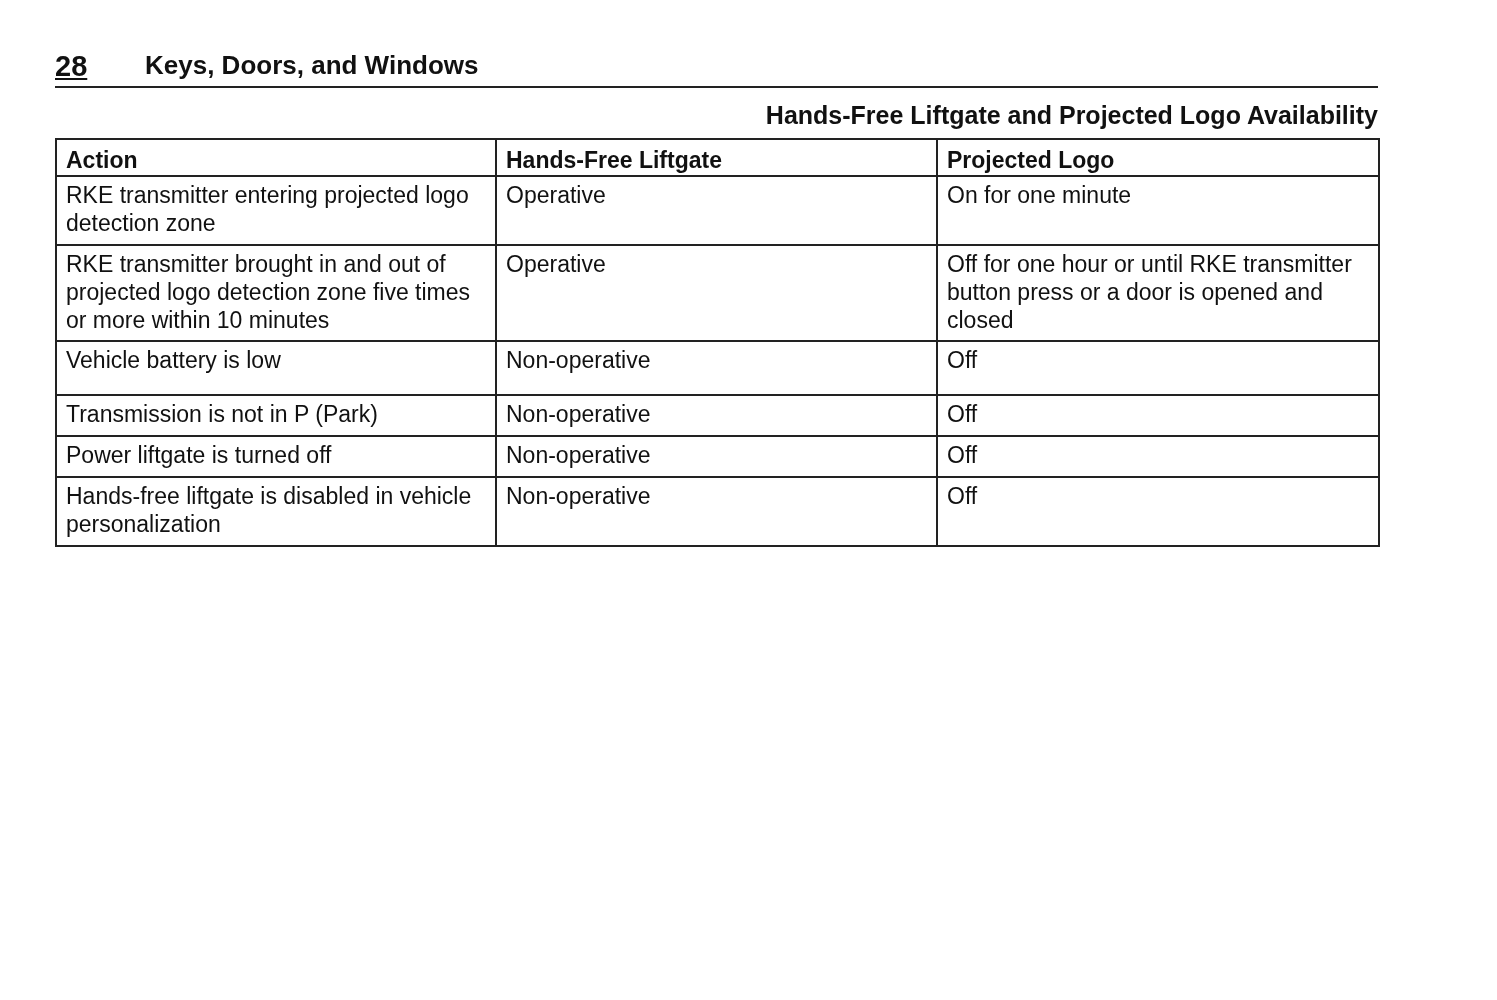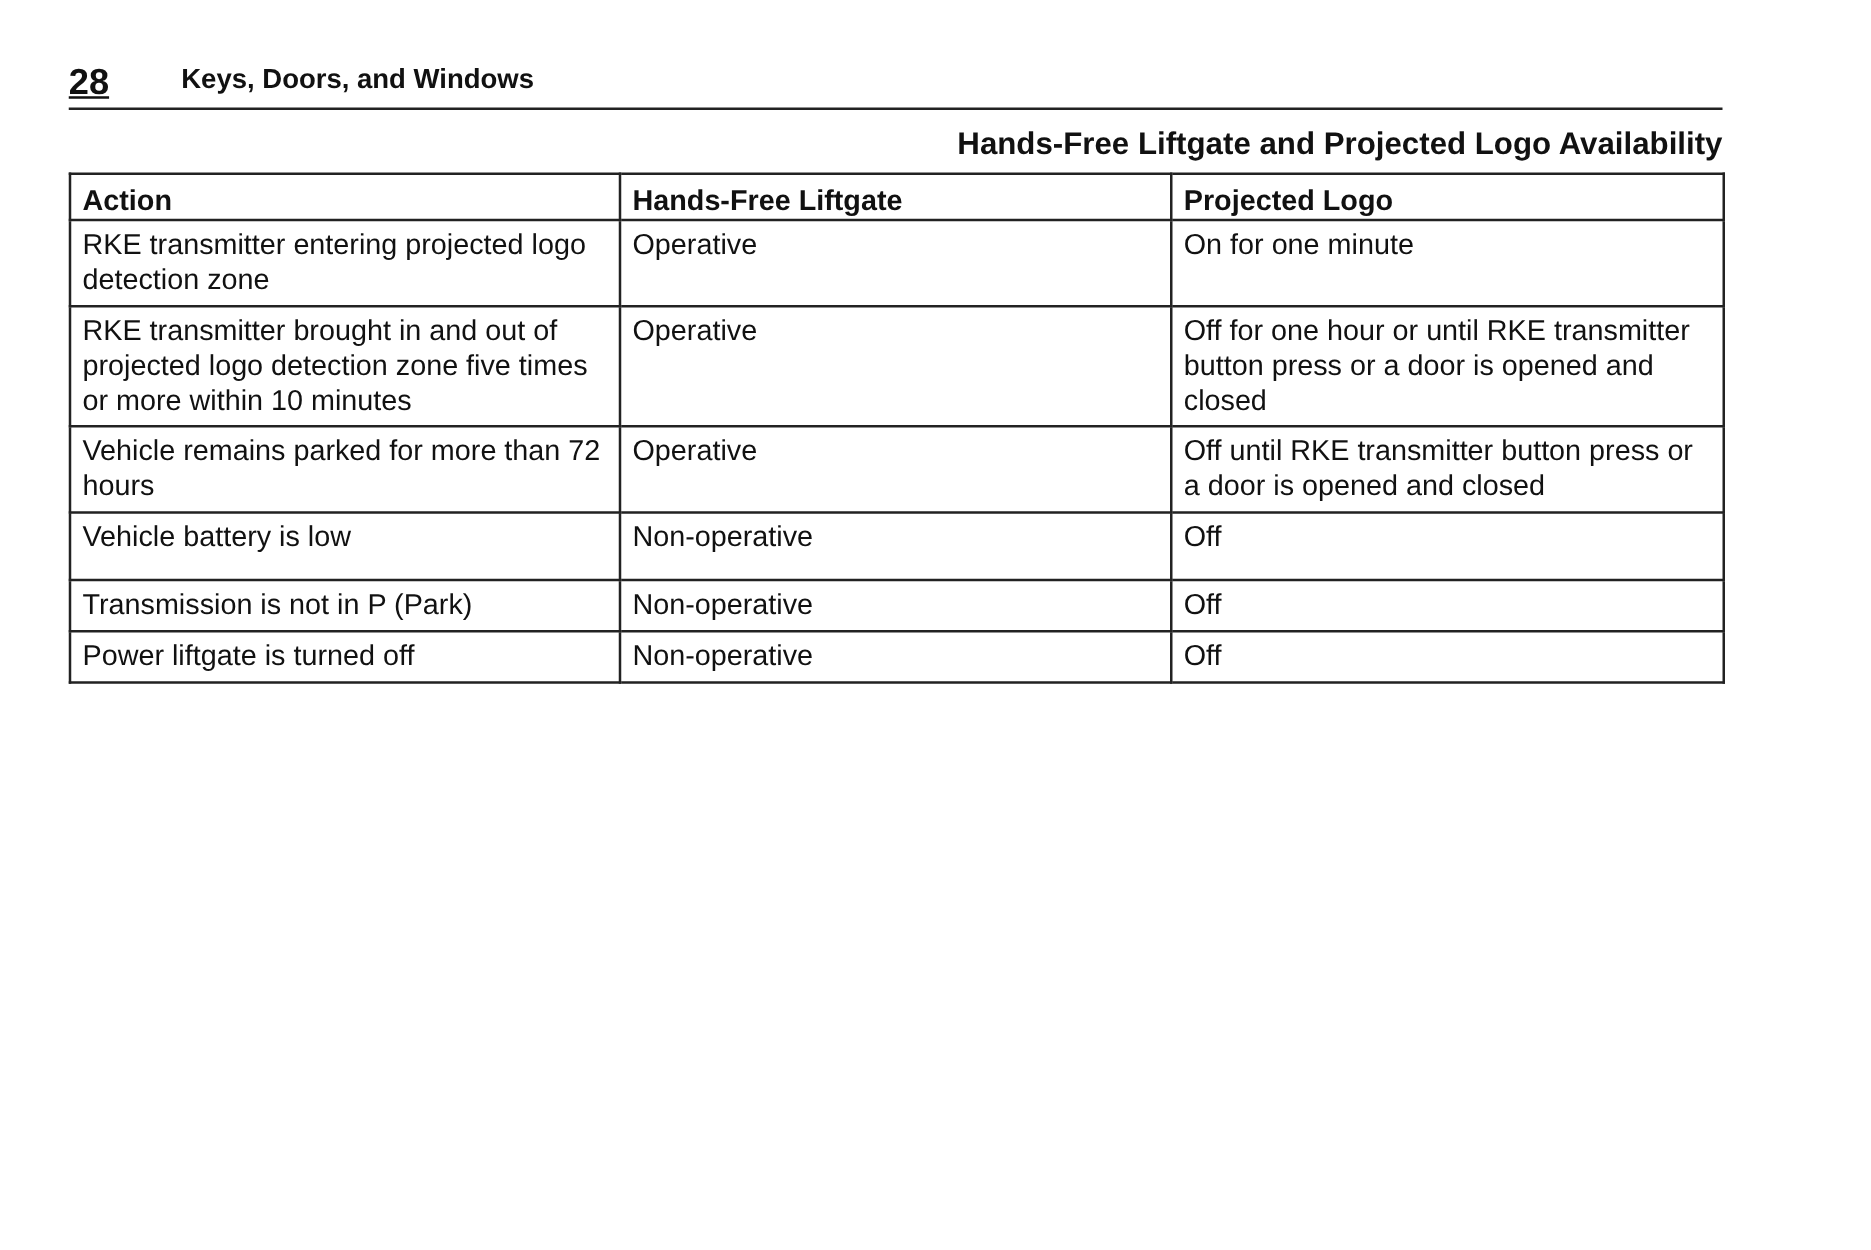--- a/index.html
+++ b/index.html
@@ -1,19 +1,19 @@
 <!DOCTYPE html>
 <html><head>
 <meta charset="utf-8">
 <style>
   html, body { margin: 0; padding: 0; background: #ffffff; }
   body { width: 1497px; height: 1000px; position: relative; font-family: "Liberation Sans", sans-serif; color: #111; }
   .header { position: absolute; left: 55px; top: 48px; width: 1323px; height: 38px; border-bottom: 2px solid #222; }
   .page-num { position: absolute; left: 0; top: 2px; font-size: 29px; font-weight: bold; text-decoration: underline; }
-  .section-title { position: absolute; left: 90px; top: 2px; font-size: 22px; font-weight: bold; }
+  .section-title { position: absolute; left: 90px; top: 2px; font-size: 26px; font-weight: bold; }
   .table-title { position: absolute; left: 55px; top: 101px; width: 1323px; text-align: right; font-size: 25px; font-weight: bold; }
   table { position: absolute; left: 55px; top: 138px; width: 1323px; border-collapse: collapse; table-layout: fixed; }
   td, th { border: 2px solid #222; vertical-align: top; text-align: left; padding: 4px 9px 6px 9px; font-size: 23px; line-height: 28px; font-weight: normal; }
   th { font-weight: bold; padding-top: 6px; padding-bottom: 1px; }
   col.c1 { width: 440px; }
   col.c2 { width: 441px; }
   col.c3 { width: 442px; }
 </style>
 </head>
 <body>
@@ -42,34 +42,34 @@
     <tr style="height:69px">
       <td>RKE transmitter entering projected logo detection zone</td>
       <td>Operative</td>
       <td>On for one minute</td>
     </tr>
     <tr style="height:96px">
       <td>RKE transmitter brought in and out of projected logo detection zone five times or more within 10 minutes</td>
       <td>Operative</td>
       <td>Off for one hour or until RKE transmitter button press or a door is opened and closed</td>
     </tr>
-    <tr style="height:69px">
-      <td>Vehicle remains parked for more than 72 hours</td>
-      <td>Operative</td>
-      <td>Off until RKE transmitter button press or a door is opened and closed</td>
-    </tr>
     <tr style="height:54px">
       <td>Vehicle battery is low</td>
       <td>Non-operative</td>
       <td>Off</td>
     </tr>
     <tr style="height:41px">
       <td>Transmission is not in P (Park)</td>
       <td>Non-operative</td>
       <td>Off</td>
     </tr>
     <tr style="height:41px">
       <td>Power liftgate is turned off</td>
       <td>Non-operative</td>
       <td>Off</td>
     </tr>
+    <tr style="height:69px">
+      <td>Hands-free liftgate is disabled in vehicle personalization</td>
+      <td>Non-operative</td>
+      <td>Off</td>
+    </tr>
   </tbody>
 </table>
 
 </body></html>

